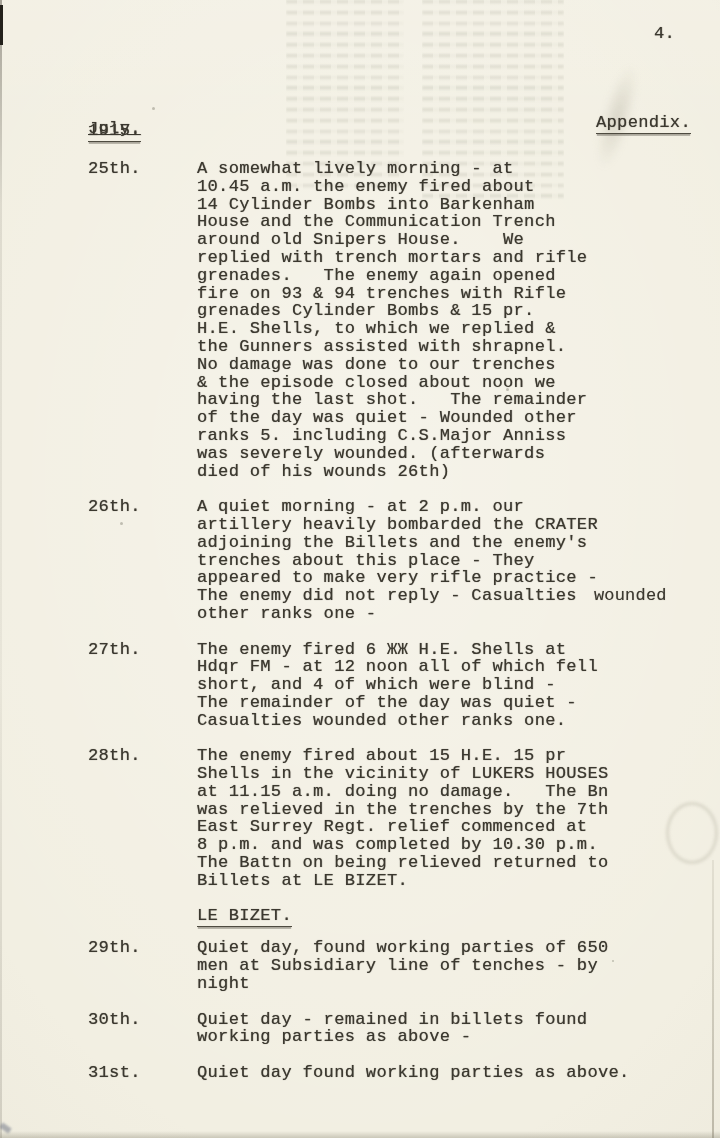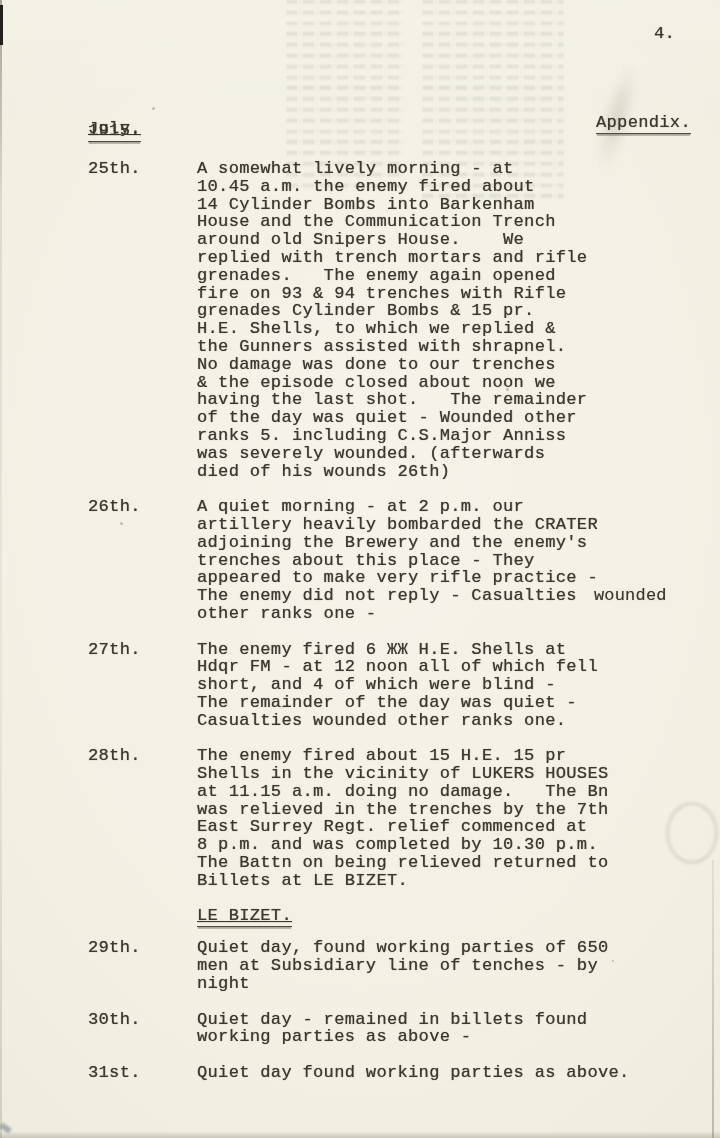--- a/index.html
+++ b/index.html
@@ -30,21 +30,21 @@
   .appendix-label{position:absolute;left:596px;top:114px;}
   .entries{position:absolute;left:0;top:160px;width:596px;}
   .entry{position:relative;margin-bottom:17.8px;}
   .entry-date{position:absolute;left:88px;top:0;white-space:pre;}
   .entry-lines{margin-left:197px;}
   .line{white-space:pre;height:17.8px;}
   .insert-word{
     font-size:17px;letter-spacing:0.2px;margin-left:17px;
     text-shadow:0 0 0.8px rgba(58,55,46,0.5);
   }
-  .entry-heading{margin-left:197px;margin-bottom:12px;height:20px;text-decoration:underline;}
+  .entry-heading{margin-left:197px;margin-bottom:12px;height:20px;}
   
   .artifact{position:absolute;pointer-events:none;}
   .ghost-band{
     top:0;height:192px;
     background:repeating-linear-gradient(180deg,
       rgba(126,128,106,0.16) 0px, rgba(126,128,106,0.16) 2.4px,
       rgba(126,128,106,0.05) 3.4px, rgba(0,0,0,0) 5px, rgba(0,0,0,0) 10.8px);
     -webkit-mask-image:repeating-linear-gradient(90deg,#000 0 11px,rgba(0,0,0,0.25) 11px 17px);
             mask-image:repeating-linear-gradient(90deg,#000 0 11px,rgba(0,0,0,0.25) 11px 17px);
     filter:blur(0.8px);
@@ -131,21 +131,21 @@
         <div class="line">ranks 5. including C.S.Major Anniss</div>
         <div class="line">was severely wounded. (afterwards</div>
         <div class="line">died of his wounds 26th)</div>
       </div>
     </div>
     <div class="entry">
       <span class="entry-date">26th.</span>
       <div class="entry-lines">
         <div class="line">A quiet morning - at 2 p.m. our</div>
         <div class="line">artillery heavily bombarded the CRATER</div>
-        <div class="line">adjoining the Brewery and the enemy's</div>
+        <div class="line">adjoining the Billets and the enemy's</div>
         <div class="line">trenches about this place - They</div>
         <div class="line">appeared to make very rifle practice -</div>
         <div class="line">The enemy did not reply - Casualties<span class="insert-word">wounded</span></div>
         <div class="line">other ranks one -</div>
       </div>
     </div>
     <div class="entry">
       <span class="entry-date">27th.</span>
       <div class="entry-lines">
         <div class="line">The enemy fired 6 ЖЖ H.E. Shells at</div>

